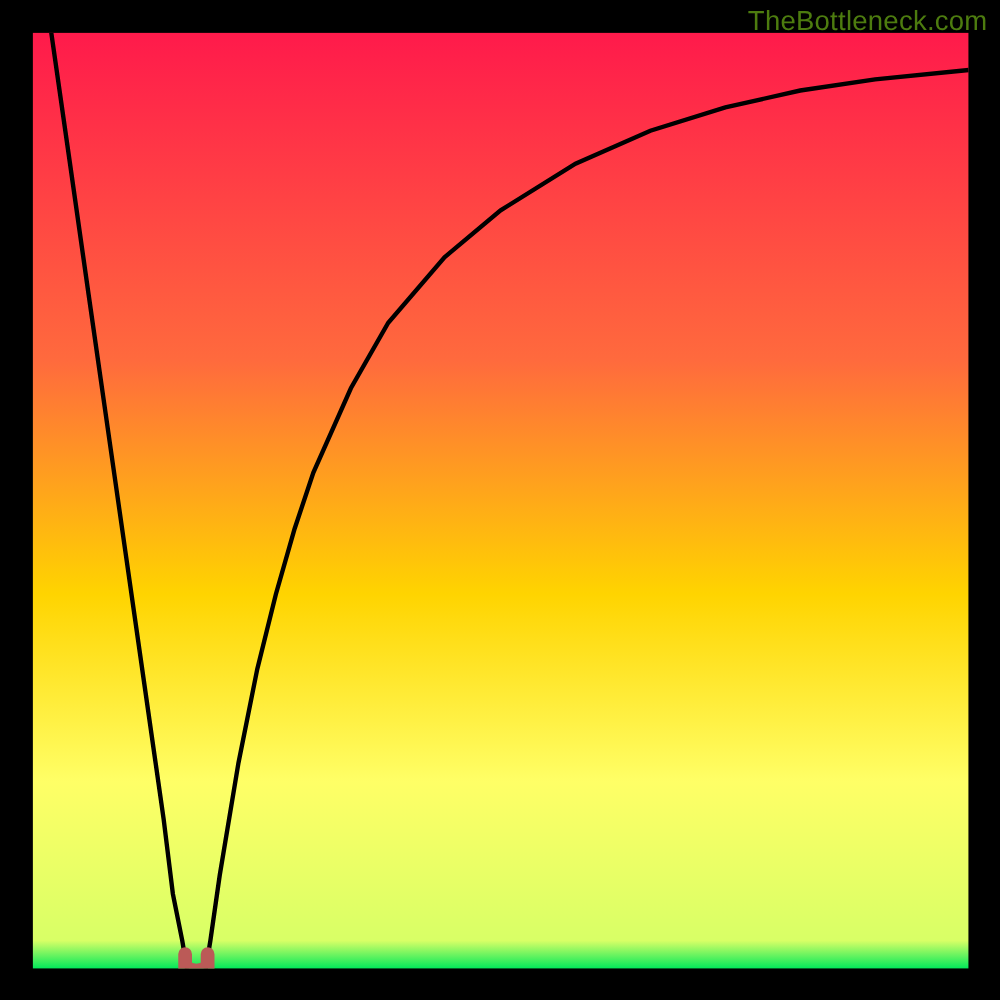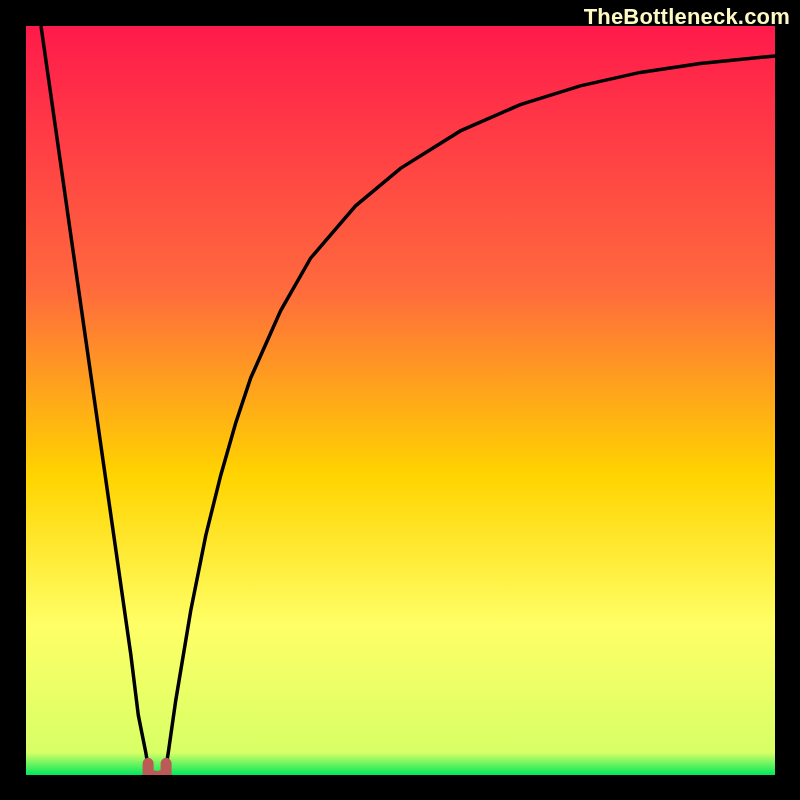--- a/index.html
+++ b/index.html
@@ -24,23 +24,23 @@
     left: 26px;
     top: 26px;
     width: 749px;
     height: 749px;
     overflow: hidden;
   }
   .watermark {
     position: absolute;
     top: 4px;
     right: 10px;
-    color: #fef9c3;
+    color: #4d7c0f;
     font-size: 22px;
-    font-weight: 700;
+    font-weight: 400;
     letter-spacing: 0.2px;
     user-select: none;
   }
   svg { display: block; }
 </style>
 </head>
 <body>
 
 <div class="frame">
 

